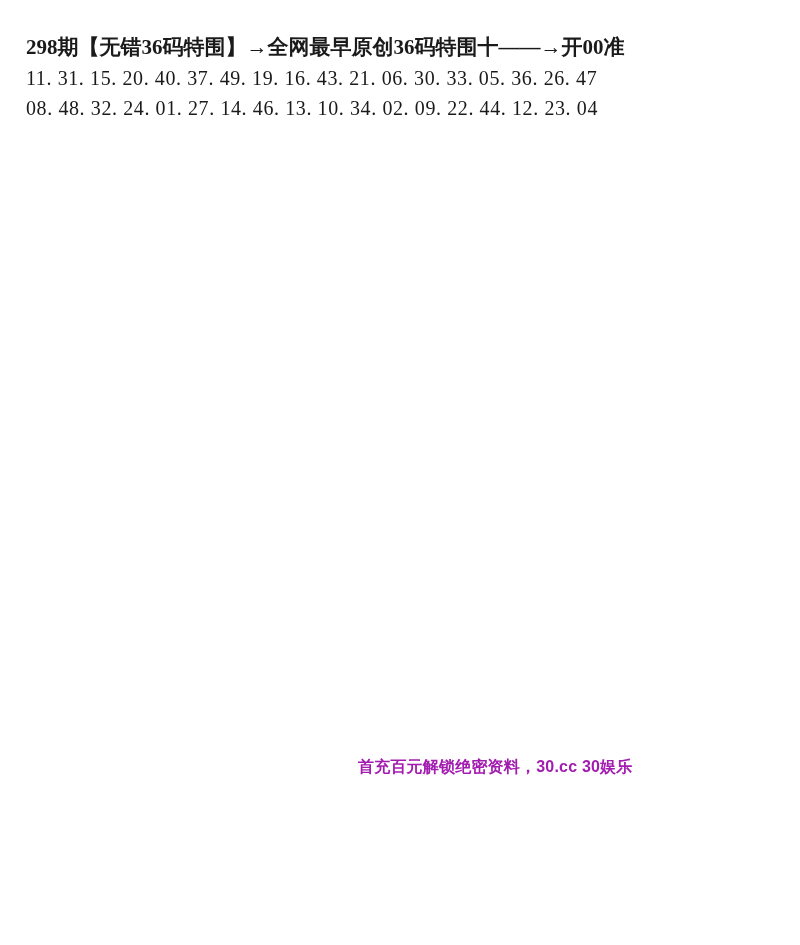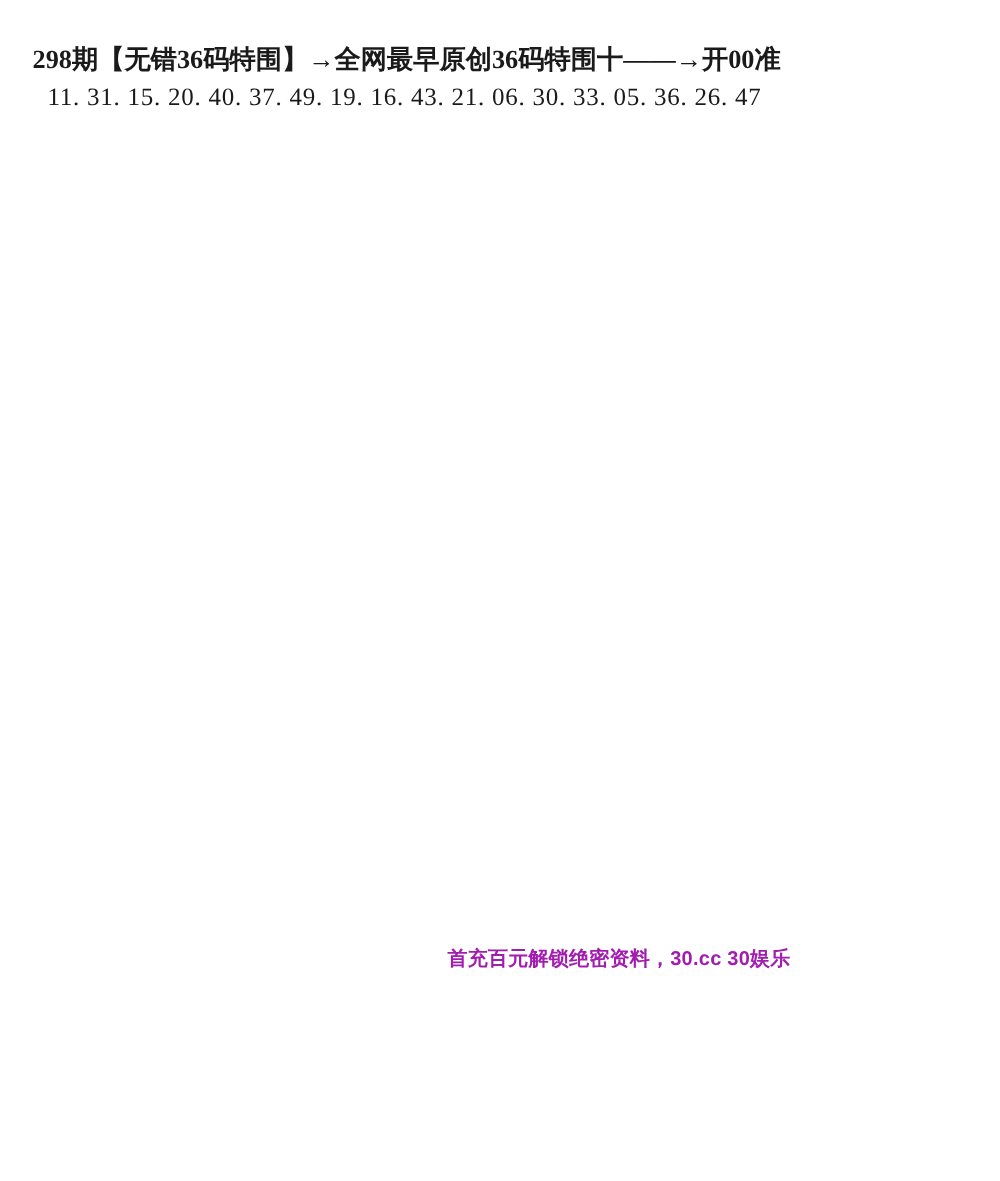--- a/index.html
+++ b/index.html
@@ -42,21 +42,20 @@
     font-family: "Liberation Serif", serif;
     font-size: 20px;
     font-weight: normal;
     color: #1a1a1a;
     line-height: 30px;
     letter-spacing: 0.6px;
     white-space: nowrap;
   }
   .numbers-row.first {
     margin-top: 1px;
-    margin-left: 12px;
   }
   .footer-promo {
     position: absolute;
     left: 358px;
     top: 757px;
     font-family: "Liberation Sans", sans-serif;
     font-size: 16px;
     font-weight: bold;
     color: #a21caf;
     letter-spacing: 0.2px;
@@ -64,17 +63,18 @@
   }
 </style>
 </head>
 <body>
 
 <div class="page">
 
   <div class="content-block">
     <div class="headline">298期【无错36码特围】→全网最早原创36码特围十——→开00准</div>
     <div class="numbers-row first">11. 31. 15. 20. 40. 37. 49. 19. 16. 43. 21. 06. 30. 33. 05. 36. 26. 47</div>
+    <div class="numbers-row">08. 48. 32. 24. 01. 27. 14. 46. 13. 10. 34. 02. 09. 22. 44. 12. 23. 04</div>
   </div>
 
   <div class="footer-promo">首充百元解锁绝密资料，30.cc 30娱乐</div>
 
 </div>
 
 </body></html>

